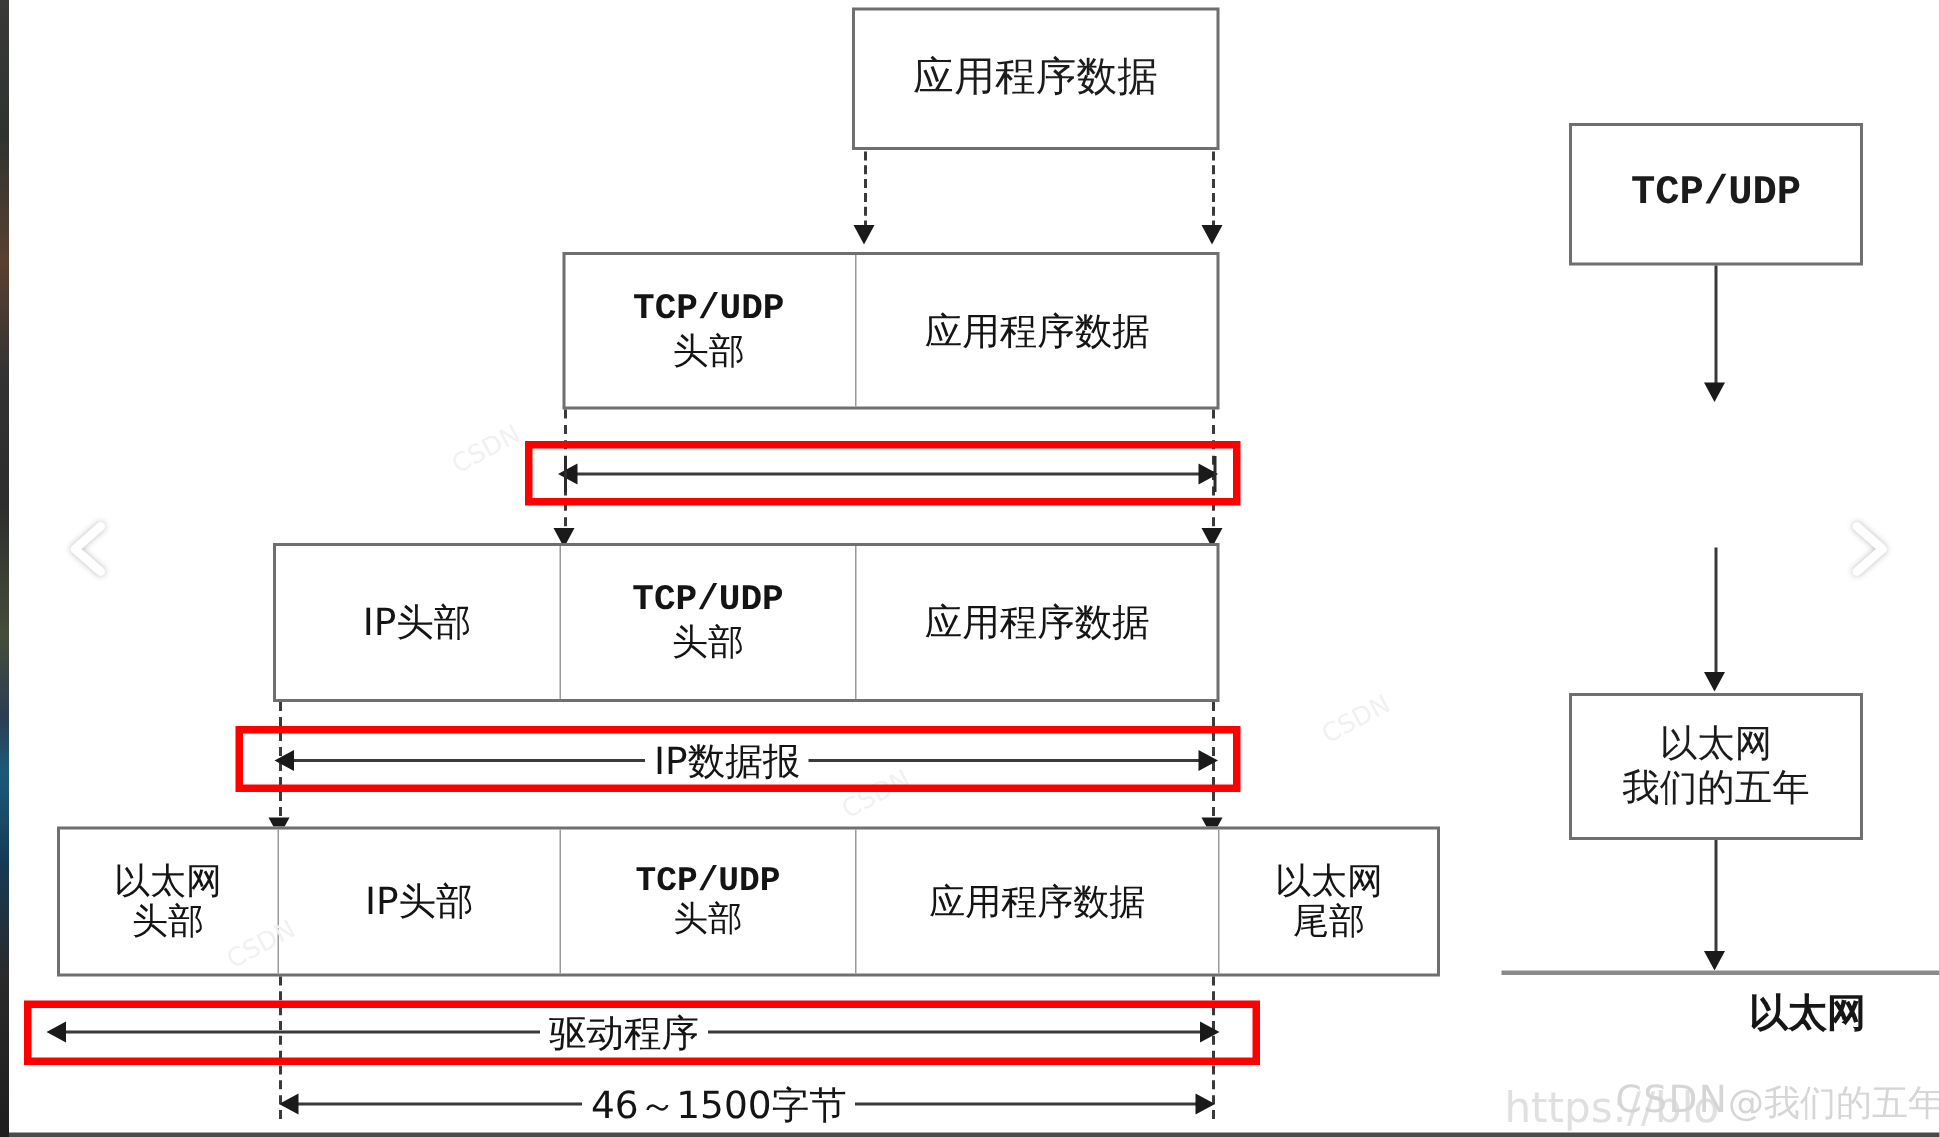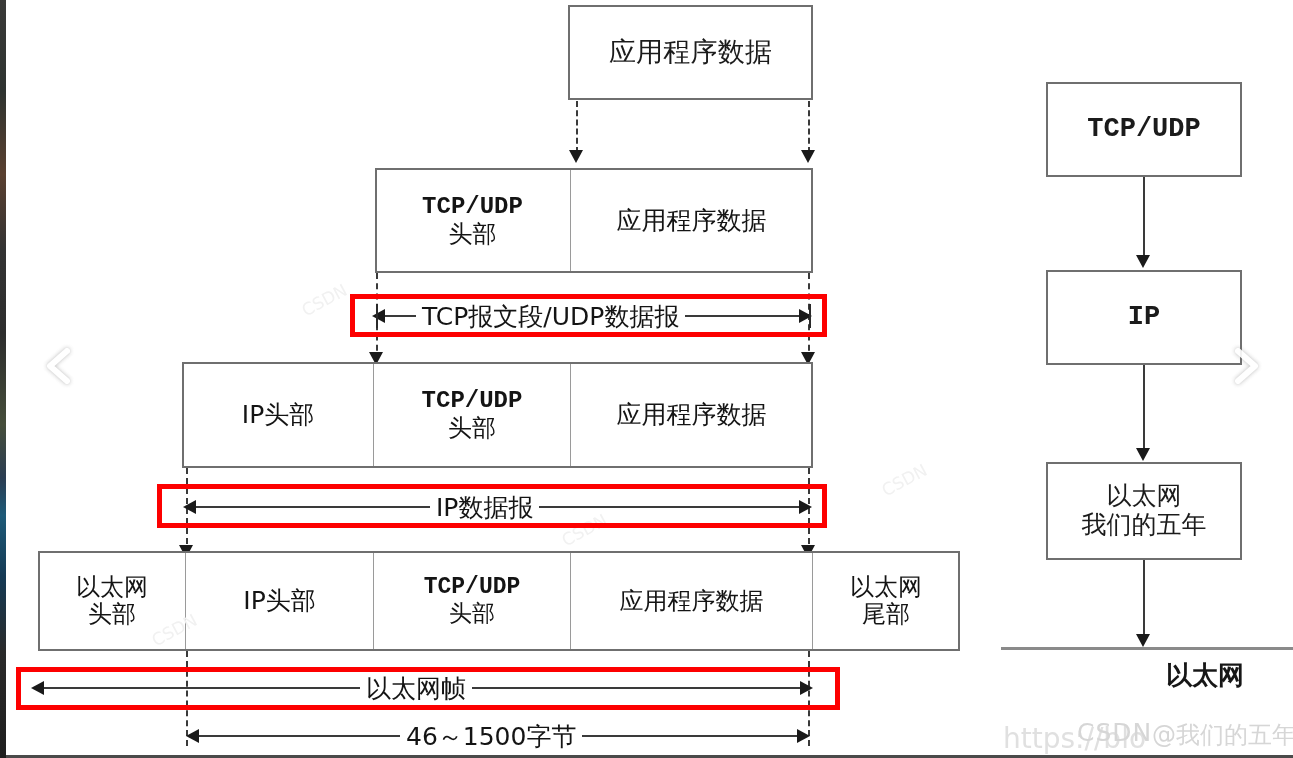--- a/index.html
+++ b/index.html
@@ -167,23 +167,20 @@
     <div class="dashv" style="left:376px;top:273px;height:88px;"></div>
     <div class="arrowdown" style="left:369px;top:352px;"></div>
     <div class="dashv" style="left:808px;top:273px;height:88px;"></div>
     <div class="arrowdown" style="left:801px;top:352px;"></div>
 
     <div class="dimline" style="left:383px;top:315px;width:420px;"></div>
     <div class="arrowleft" style="left:372px;top:309px;"></div>
     <div class="arrowright" style="left:799px;top:309px;"></div>
     <div class="tick" style="left:376px;top:304px;height:24px;"></div>
     <div class="tick" style="left:809px;top:304px;height:24px;"></div>
-    <div class="dimlabel" style="left:416px;top:300px;height:32px;font-size:25px;">
-      <span class="cn">TCP报文段/UDP数据报</span>
-    </div>
     <div class="redbox" style="left:350px;top:294px;width:477px;height:43px;"></div>
 
     <div class="outer" style="left:182px;top:362px;width:631px;height:106px;"></div>
     <div class="vsep" style="left:373px;top:364px;height:102px;"></div>
     <div class="vsep" style="left:570px;top:364px;height:102px;"></div>
     <div class="cell" style="left:184px;top:364px;width:188px;height:102px;font-size:25px;">
       <span class="cn">IP头部</span>
     </div>
     <div class="cell" style="left:375px;top:364px;width:194px;height:102px;font-size:24px;flex-direction:column;">
       <span class="lat">TCP/UDP</span>
@@ -231,40 +228,37 @@
       <span class="cn">尾部</span>
     </div>
 
     <div class="dashv" style="left:186px;top:651px;height:95px;"></div>
     <div class="dashv" style="left:808px;top:651px;height:95px;"></div>
 
     <div class="dimline" style="left:42px;top:687px;width:765px;"></div>
     <div class="arrowleft" style="left:31px;top:681px;"></div>
     <div class="arrowright" style="left:800px;top:681px;"></div>
     <div class="dimlabel" style="left:360px;top:672px;height:32px;font-size:25px;">
-      <span class="cn">以太网帧</span>
+      <span class="cn">驱动程序</span>
     </div>
     <div class="redbox" style="left:16px;top:667px;width:824px;height:43px;"></div>
 
     <div class="dimline" style="left:196px;top:735px;width:608px;"></div>
     <div class="arrowleft" style="left:186px;top:729px;"></div>
     <div class="arrowright" style="left:797px;top:729px;"></div>
-    <div class="dimlabel" style="left:388px;top:720px;height:32px;font-size:25px;margin-left:12px;">
+    <div class="dimlabel" style="left:388px;top:720px;height:32px;font-size:25px;">
       <span class="cn">46～1500字节</span>
     </div>
 
     <div class="rbox" style="left:1046px;top:82px;width:196px;height:95px;font-size:27px;">
       <span class="lat">TCP/UDP</span>
     </div>
     <div class="solidv" style="left:1143px;top:177px;height:84px;"></div>
     <div class="arrowdown" style="left:1136px;top:255px;"></div>
 
-    <div class="rbox" style="left:1046px;top:270px;width:196px;height:95px;font-size:27px;">
-      <span class="lat">IP</span>
-    </div>
     <div class="solidv" style="left:1143px;top:365px;height:89px;"></div>
     <div class="arrowdown" style="left:1136px;top:448px;"></div>
 
     <div class="rbox" style="left:1046px;top:462px;width:196px;height:98px;font-size:25px;flex-direction:column;">
       <span class="cn">以太网</span>
       <span class="cn">我们的五年</span>
     </div>
     <div class="solidv" style="left:1143px;top:560px;height:82px;"></div>
     <div class="arrowdown" style="left:1136px;top:634px;"></div>
 

